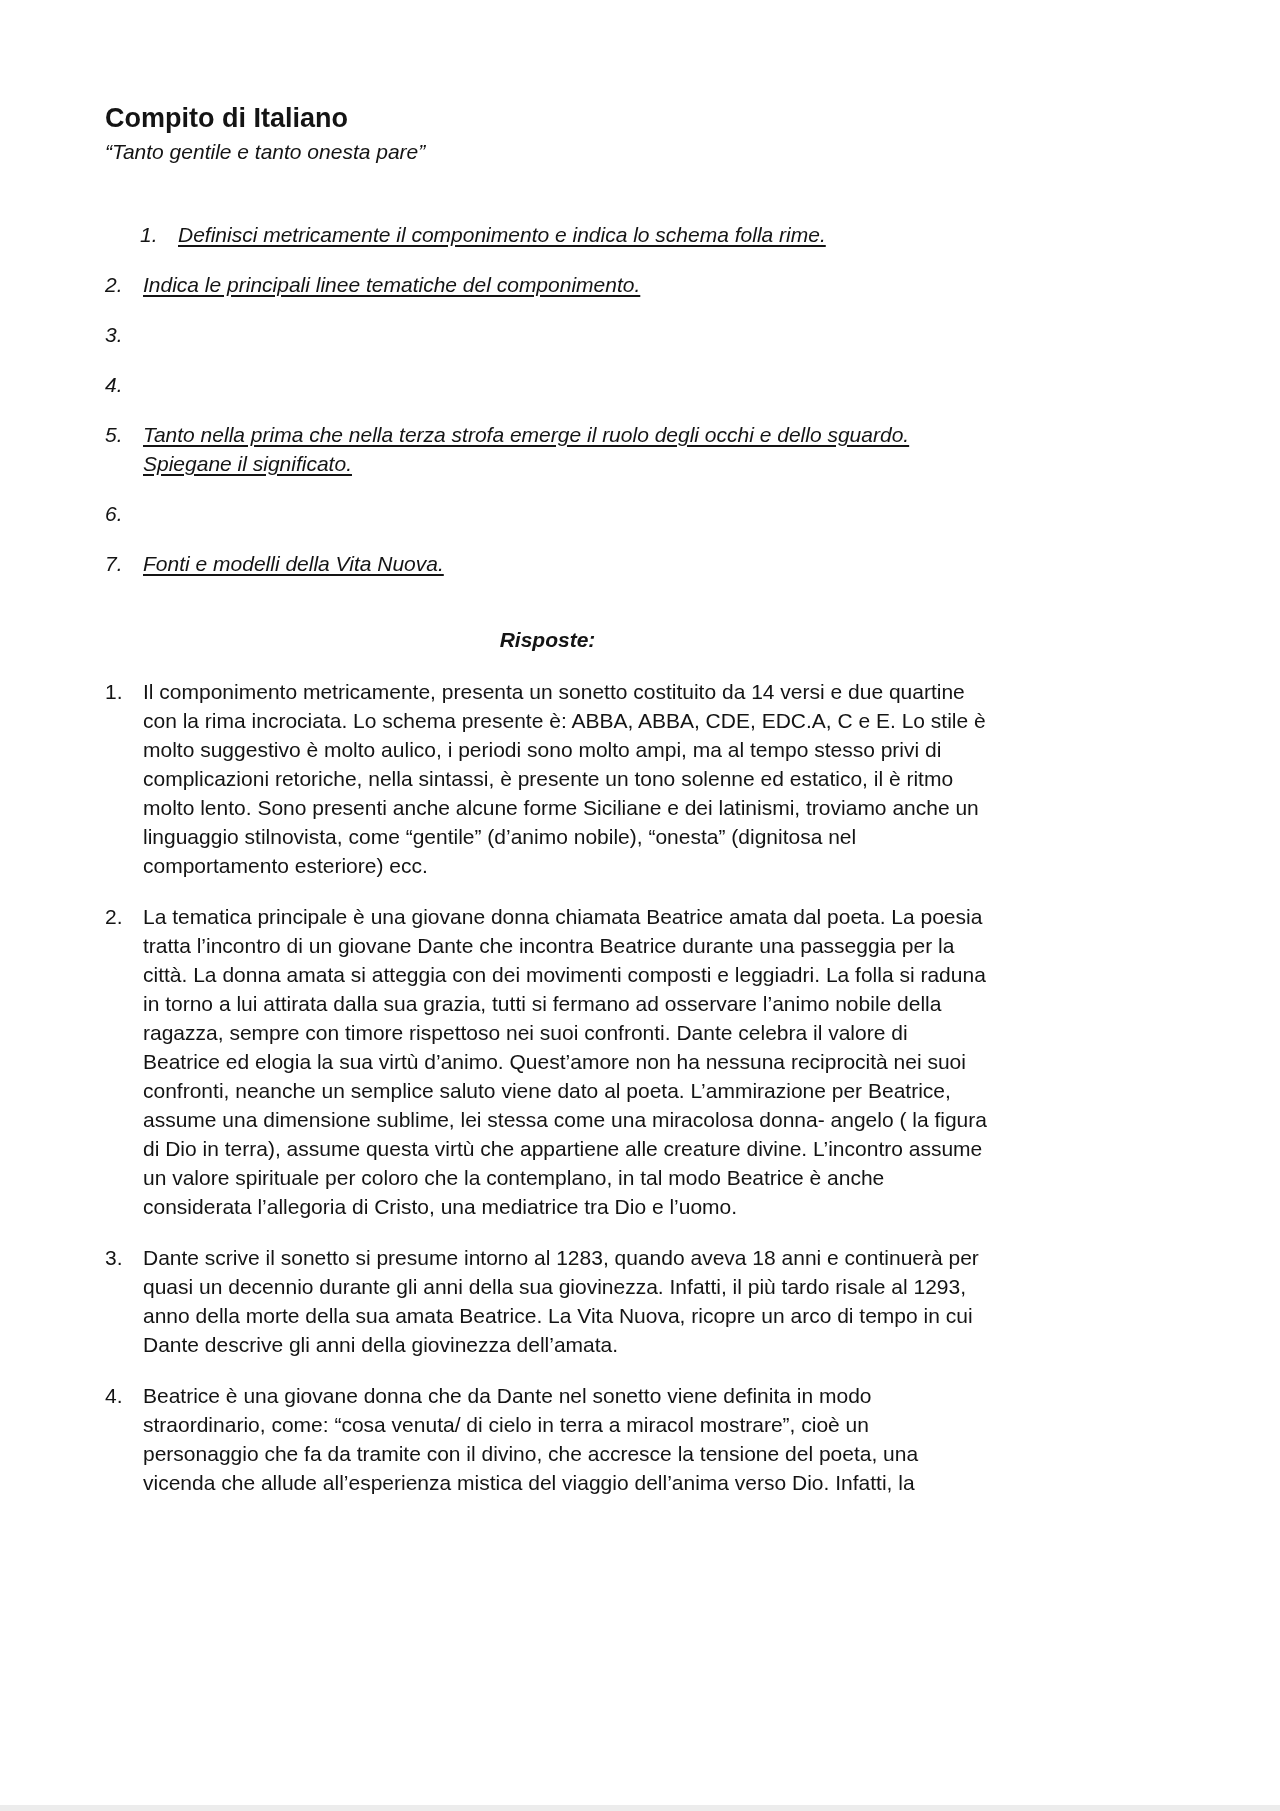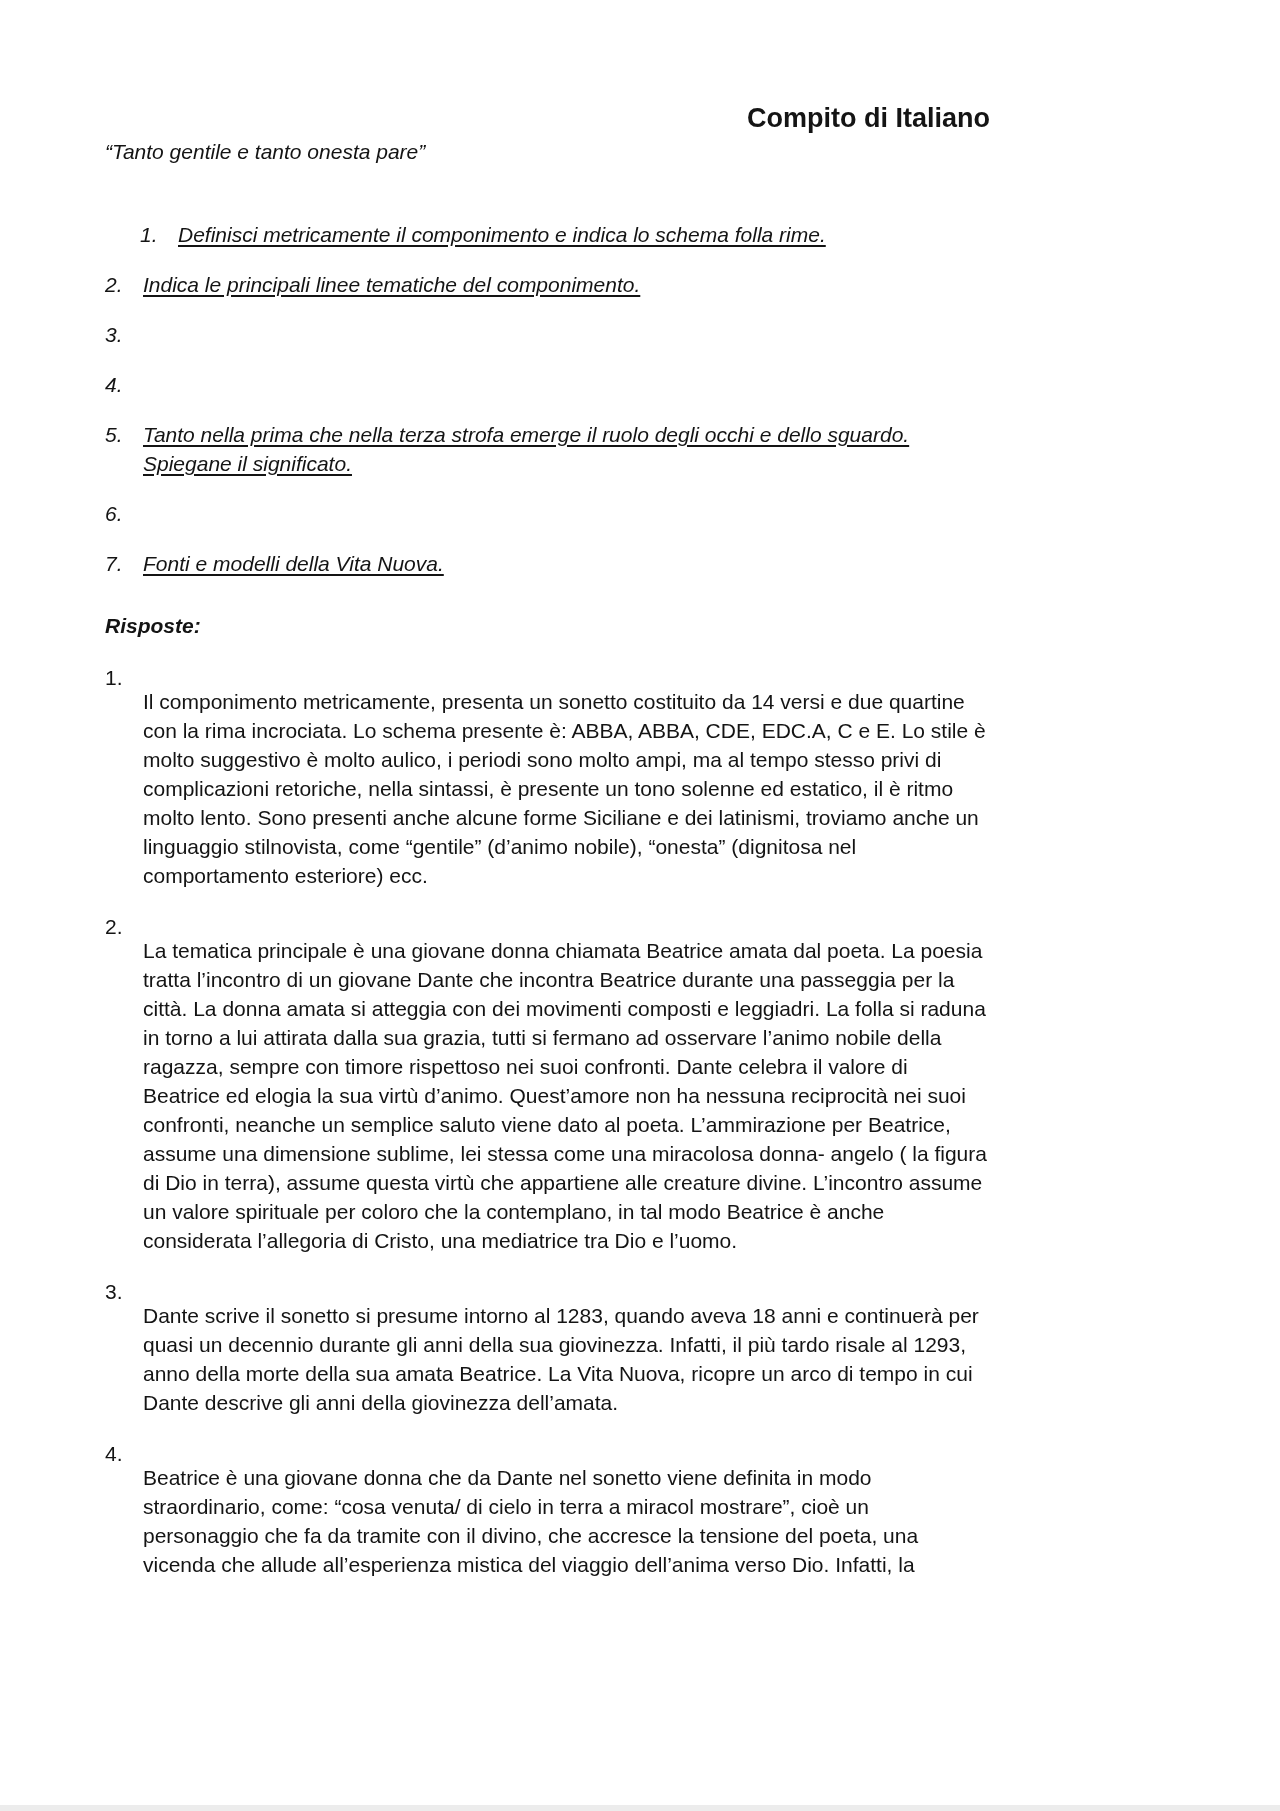--- a/index.html
+++ b/index.html
@@ -21,21 +21,21 @@
     background: #ffffff;
     overflow: hidden;
   }
   .content {
     padding-top: 102px;
     margin-left: 105px;
     width: 885px;
   }
   .doc-title {
     margin: 0;
-    text-align: right;
+    text-align: left;
     font-size: 27px;
     font-weight: bold;
     line-height: 32px;
   }
   .doc-subtitle {
     margin-top: 5px;
     text-align: left;
     font-style: italic;
     font-size: 21px;
     line-height: 26px;
@@ -55,42 +55,42 @@
   }
   .q-num {
     flex: none;
     width: 38px;
   }
   .q-text {
     text-decoration: underline;
     text-underline-offset: 3px;
   }
   .risposte-heading {
-    margin-top: 33px;
+    margin-top: 47px;
     font-weight: bold;
     font-style: italic;
     font-size: 21px;
     line-height: 29px;
+    text-align: center;
   }
   .answers {
     margin-top: 23px;
   }
   .a-row {
     display: flex;
     font-size: 21px;
     line-height: 29px;
     margin-bottom: 22px;
   }
   .a-num {
     flex: none;
     width: 38px;
   }
   .a-text {
     flex: 1;
-    margin-top: 24px;
   }
   .page-edge {
     position: absolute;
     left: 0;
     right: 0;
     bottom: 0;
     height: 6px;
     background: #ececec;
   }
 </style>

